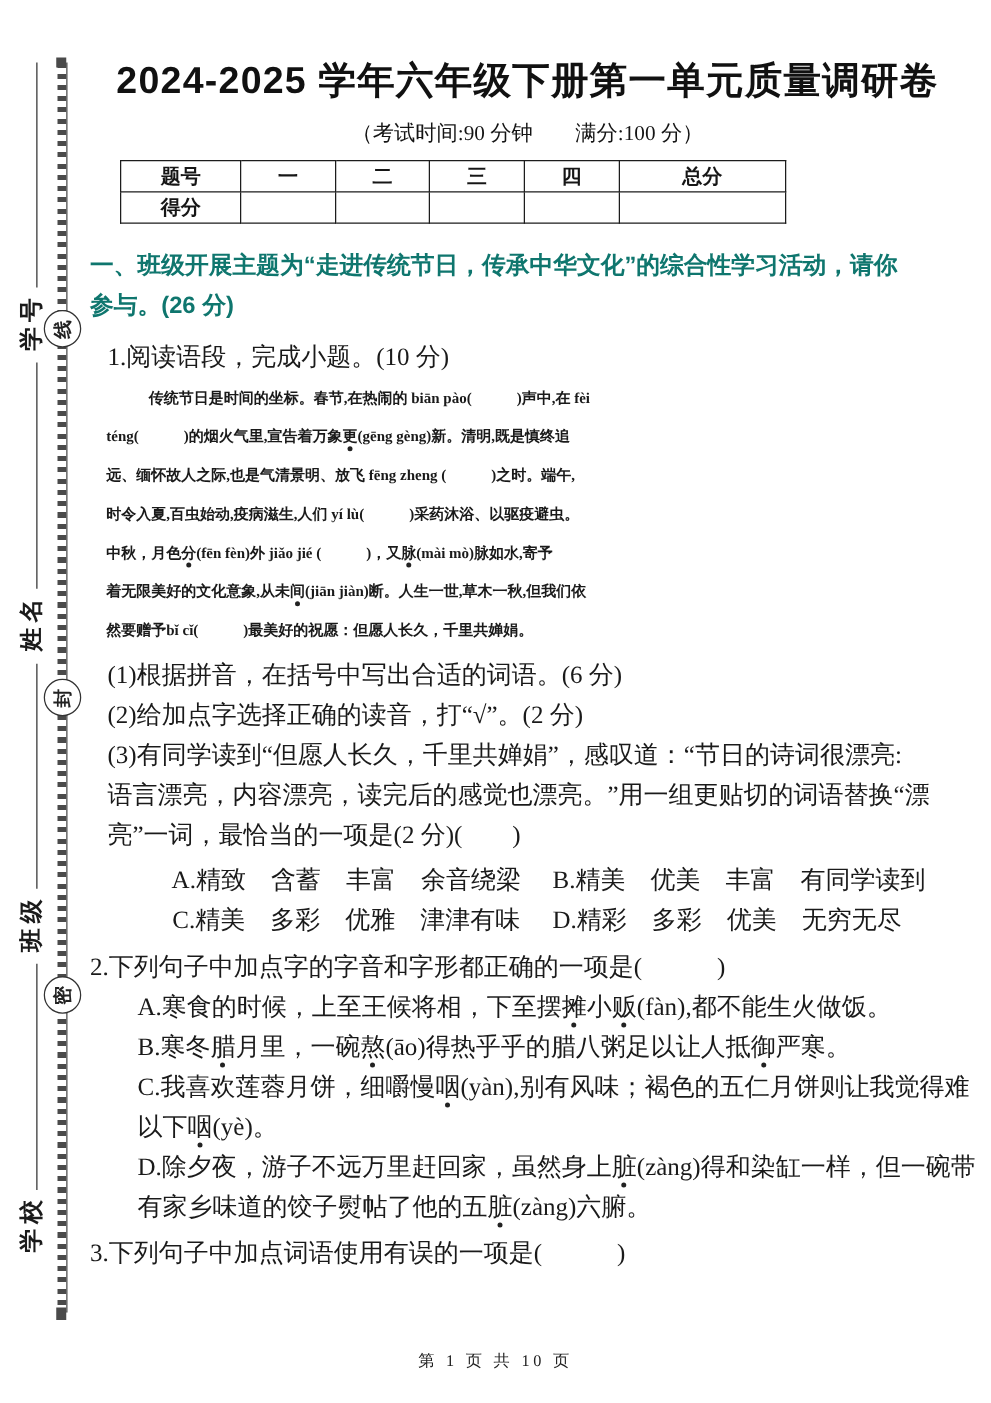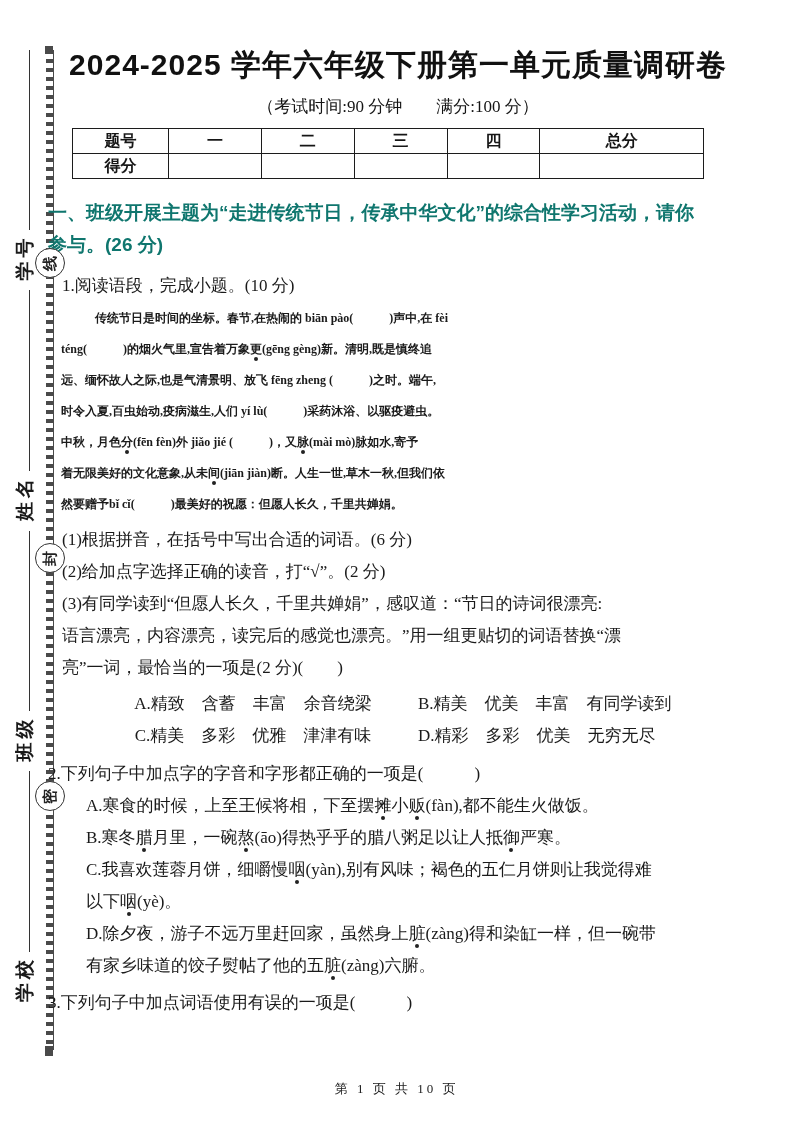--- a/index.html
+++ b/index.html
@@ -20,38 +20,38 @@
                 z-index:3; font-family:"Liberation Sans","DejaVu Sans",sans-serif; }
   .seal-badge span { display:block; transform:rotate(-90deg); font-size:15px; font-weight:bold; color:#222; }
 
   .fill-strip { position:absolute; left:3px; top:1002px; width:962px; height:36px;
                 transform:rotate(-90deg); transform-origin:0 0; display:flex; z-index:2; }
   .fill-unit { flex:1; display:flex; align-items:flex-end; }
   .fill-unit .lbl { font-size:19px; font-weight:bold; letter-spacing:4px; color:#1a1a1a; padding-bottom:1px; white-space:nowrap; }
   .fill-unit .blank { flex:1; border-bottom:1.3px solid #333; margin:0 10px 9px 4px; }
 
   
-  .content { position:absolute; left:48px; top:0; width:700px; }
+  .content { position:absolute; left:72px; top:0; width:700px; }
 
   .title1 { margin-top:46px; text-align:center; font-family:"Liberation Sans","DejaVu Sans",sans-serif;
             font-weight:bold; font-size:30px; line-height:38px; letter-spacing:1px; color:#111; }
   .title2 { margin-top:12px; text-align:center; font-family:"Liberation Sans","DejaVu Sans",sans-serif;
             font-weight:bold; font-size:29px; line-height:36px; letter-spacing:3px; color:#111; }
   .subtitle { margin-top:12px; text-align:center; font-size:17px; line-height:22px; color:#141414; }
 
-  table.score { border-collapse:collapse; margin:10px 0 0 24px; width:632px; }
+  table.score { border-collapse:collapse; margin:10px 0 0 24px; width:533px; }
   table.score td { border:1.6px solid #1c1c1c; height:25px; text-align:center; vertical-align:middle;
                    font-size:16px; padding:0 2px; }
   table.score td.rowlab { width:96px; font-weight:bold; font-family:"Liberation Sans","DejaVu Sans",sans-serif; }
   table.score td.qcol { font-weight:bold; font-family:"Liberation Sans","DejaVu Sans",sans-serif; }
 
   .sec-head { margin-top:18px; font-family:"Liberation Sans","DejaVu Sans",sans-serif;
               font-weight:bold; font-size:19px; line-height:32px; color:#0f766e; }
 
-  .line { font-size:17px; line-height:31px; color:#1a1a1a; white-space:nowrap; }
+  .line { font-size:20px; line-height:31px; color:#1a1a1a; white-space:nowrap; }
   .lh32 { line-height:32px; }
   .q-intro { margin-top:9px; padding-left:14px; }
   .para { margin-top:1px; }
   .para .line { padding-left:13px; font-size:12px;font-weight:bold; }
   .para .indent { padding-left:47px; }
   .sub { padding-left:14px; }
   .subwrap { padding-left:14px; }
   .optrow { margin-top:4px; padding-left:40px; display:flex;text-align:center; }
   .optrow .optl { width:330px; }
   .opt { padding-left:38px; }

